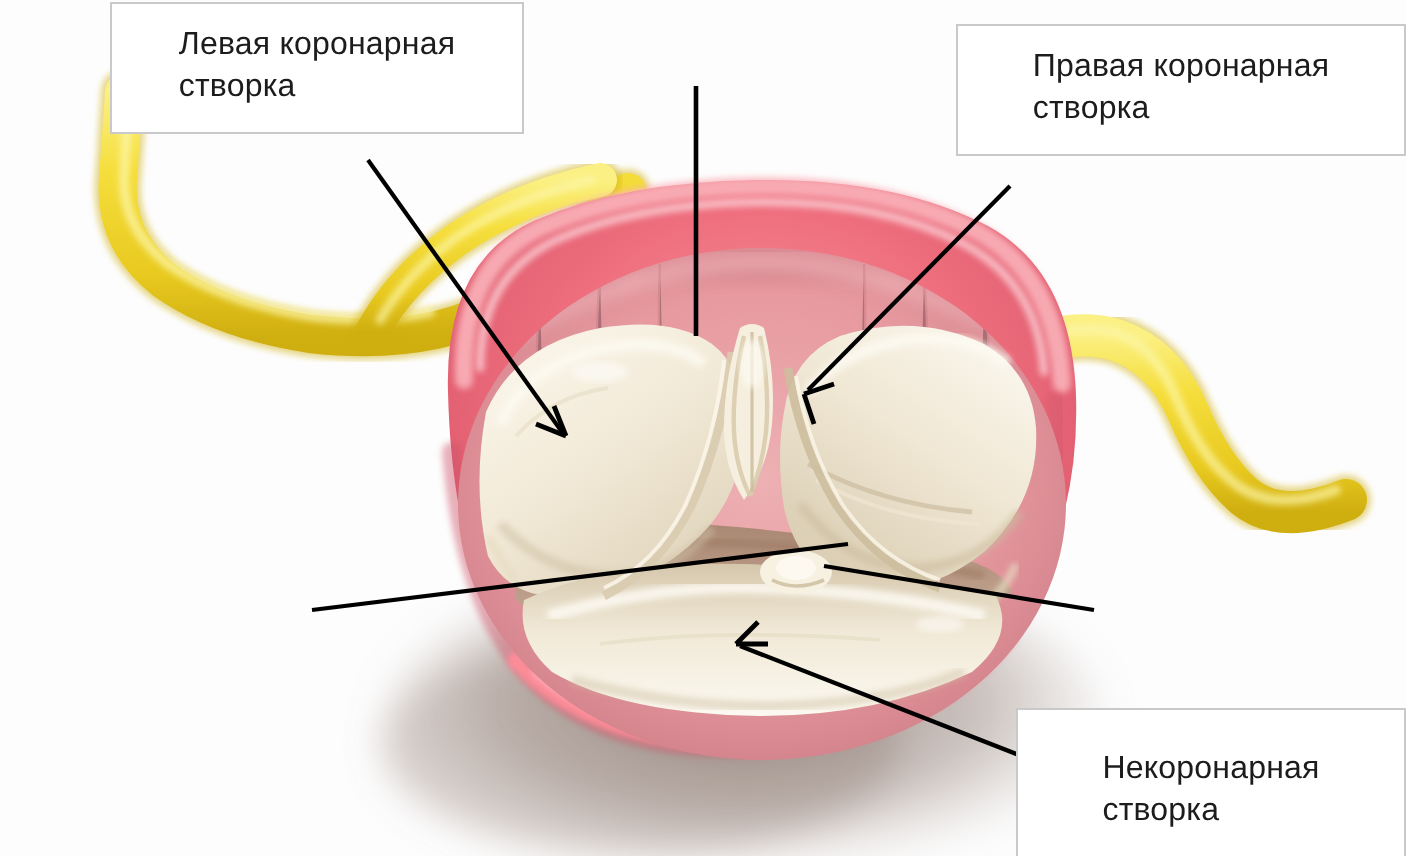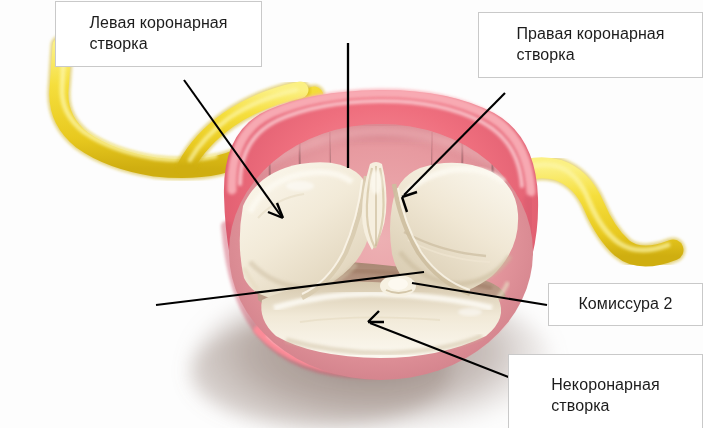--- a/index.html
+++ b/index.html
@@ -303,18 +303,17 @@
   </svg>
 
   <div class="label-box" id="lbl-left-coronary">Левая коронарная
 створка</div>
 
 
   <div class="label-box" id="lbl-right-coronary">Правая коронарная
 створка</div>
 
 
-  <div class="label-box" id="lbl-commissure2">Комиссура 2</div>
 
   <div class="label-box" id="lbl-noncoronary">Некоронарная
 створка</div>
 
 </div>
 
 </body></html>

